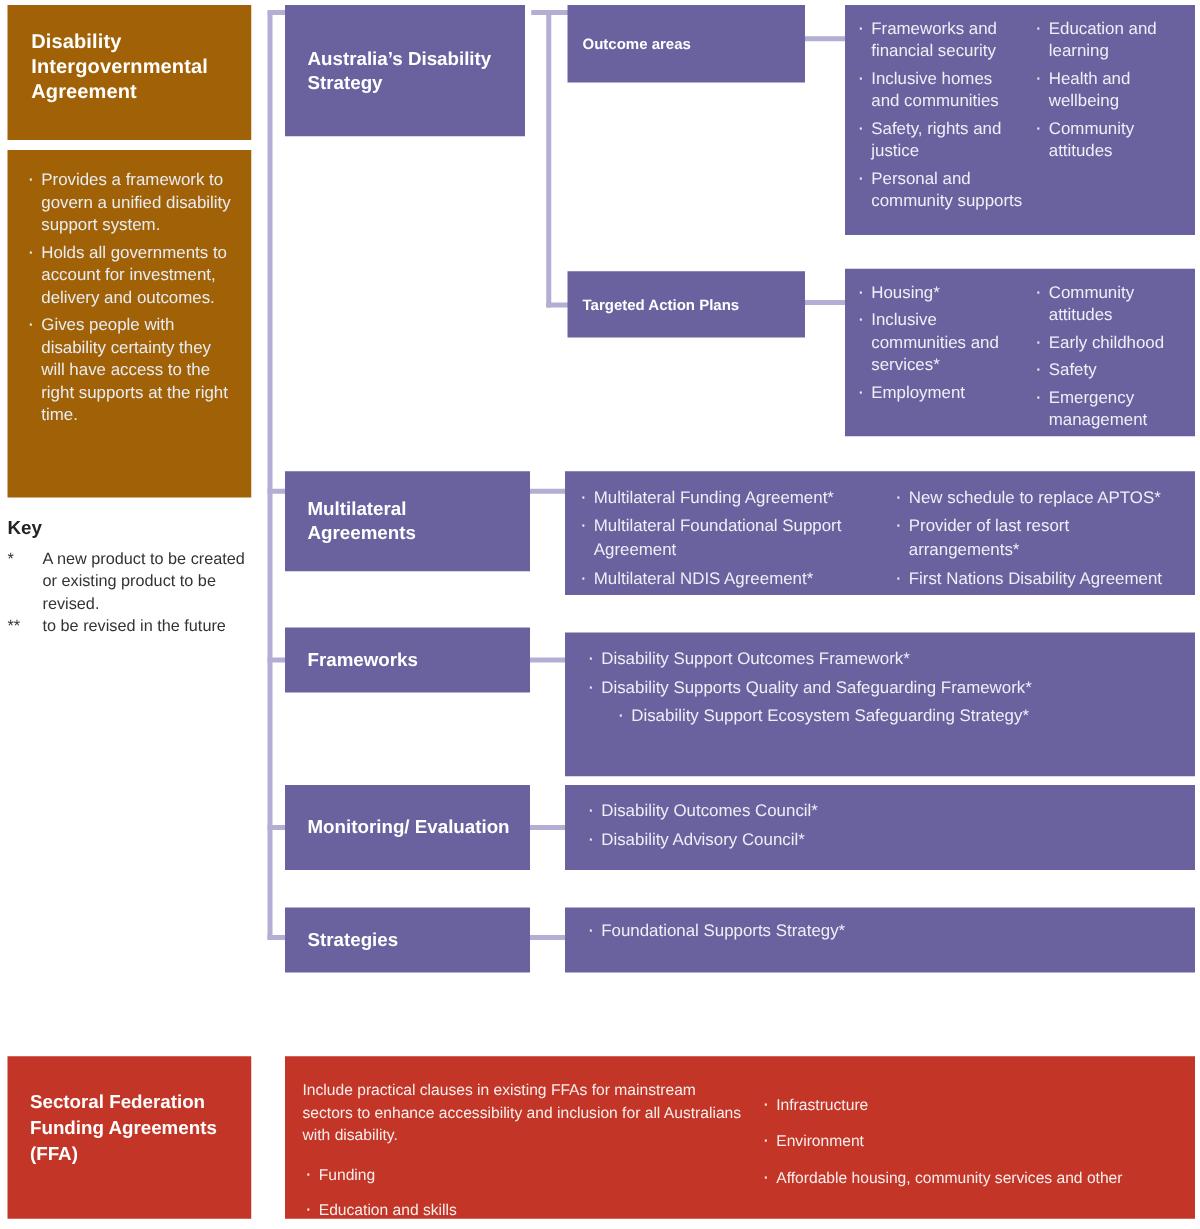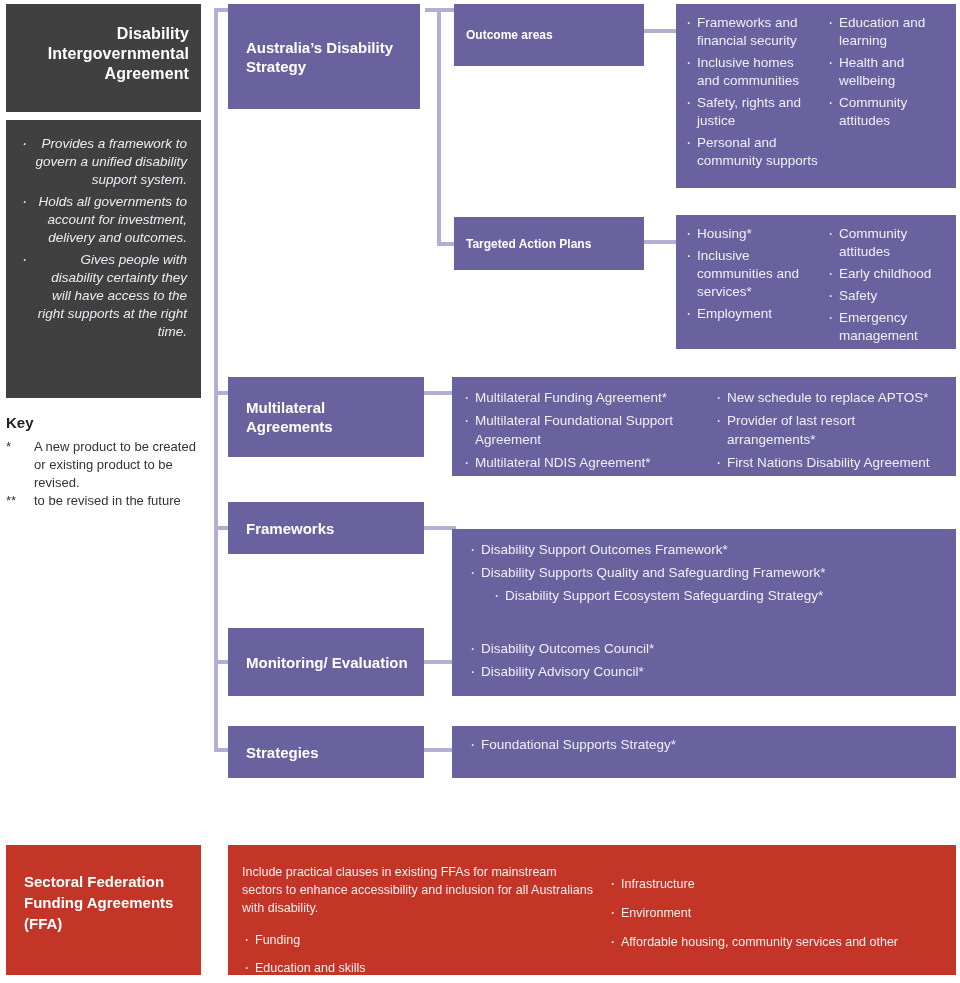--- a/index.html
+++ b/index.html
@@ -19,21 +19,21 @@
   #canvas {
     position: relative;
     width: 960px;
     height: 983px;
   }
   .box {
     position: absolute;
     box-sizing: border-box;
   }
   
-  .navy   { background: #404040; color: #ffffff; text-align: right; }
+  .navy   { background: #a16207; color: #ffffff; }
   .purple { background: #6a629e; color: #ffffff; }
   .red    { background: #c33527; color: #ffffff; }
   .line   { background: #b3aed4; position: absolute; }
 
   
   .hdr-title {
     font-weight: bold;
     font-size: 16px;
     line-height: 20px;
     letter-spacing: 0.1px;
@@ -103,21 +103,21 @@
   
   .dia-body {
     position: absolute;
     left: 14px;
     top: 15px;
     right: 14px;
     font-size: 13.5px;
     line-height: 18px;
     color: #e9ecf2;
   }
-  .dia-body li { margin-bottom: 10px; font-style: italic; }
+  .dia-body li { margin-bottom: 10px; }
 
   
   #key-block {
     position: absolute;
     left: 6px;
     top: 414px;
     width: 200px;
     color: #333333;
   }
   #key-heading {
@@ -285,21 +285,21 @@
           <li>Provider of last resort arrangements*</li>
           <li>First Nations Disability Agreement</li>
         </ul>
       </div>
     </div>
   </div>
 
   <div class="box purple" style="left:228px; top:502px; width:196px; height:52px;">
     <div class="node-title">Frameworks</div>
   </div>
-  <div class="box purple" style="left:452px; top:529px; width:504px; height:103px;">
+  <div class="box purple" style="left:452px; top:506px; width:504px; height:115px;">
     <ul class="bul ctext-md" style="position:absolute; left:16px; top:11px; right:10px;">
       <li>Disability Support Outcomes Framework*</li>
       <li>Disability Supports Quality and Safeguarding Framework*</li>
       <li class="sub">Disability Support Ecosystem Safeguarding Strategy*</li>
     </ul>
   </div>
 
   <div class="box purple" style="left:228px; top:628px; width:196px; height:68px;">
     <div class="node-title">Monitoring/ Evaluation</div>
   </div>

